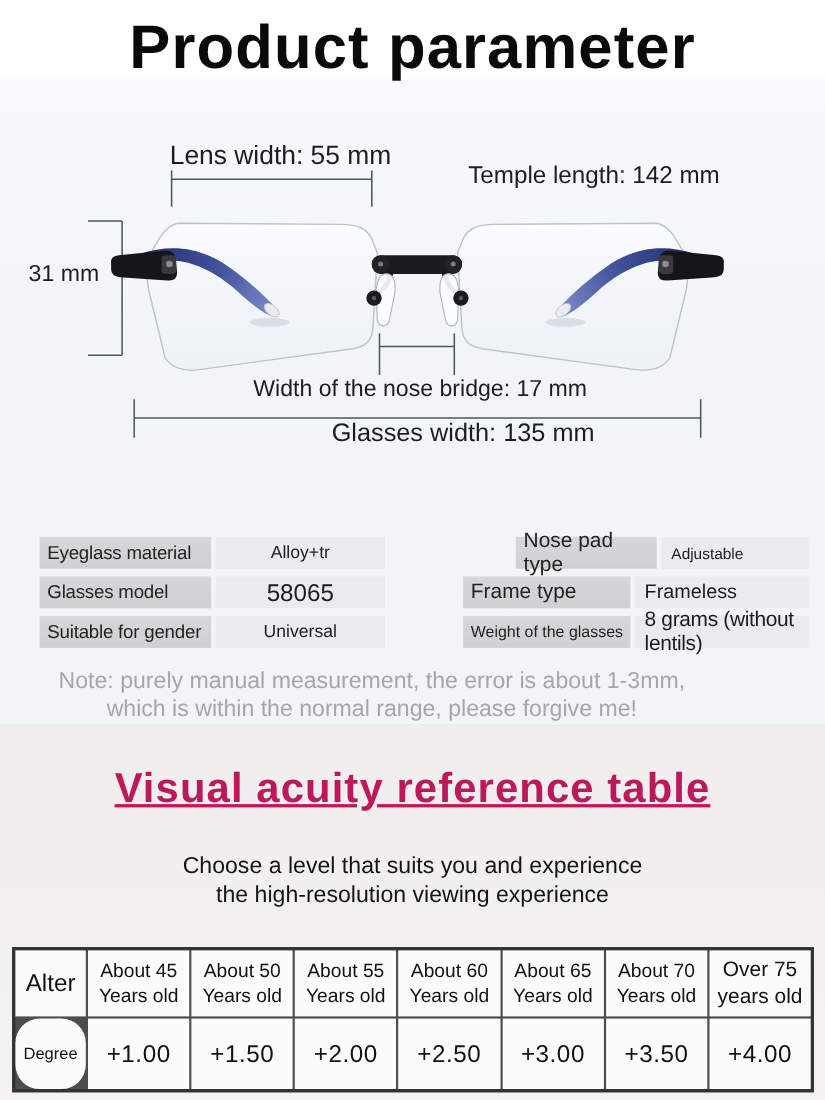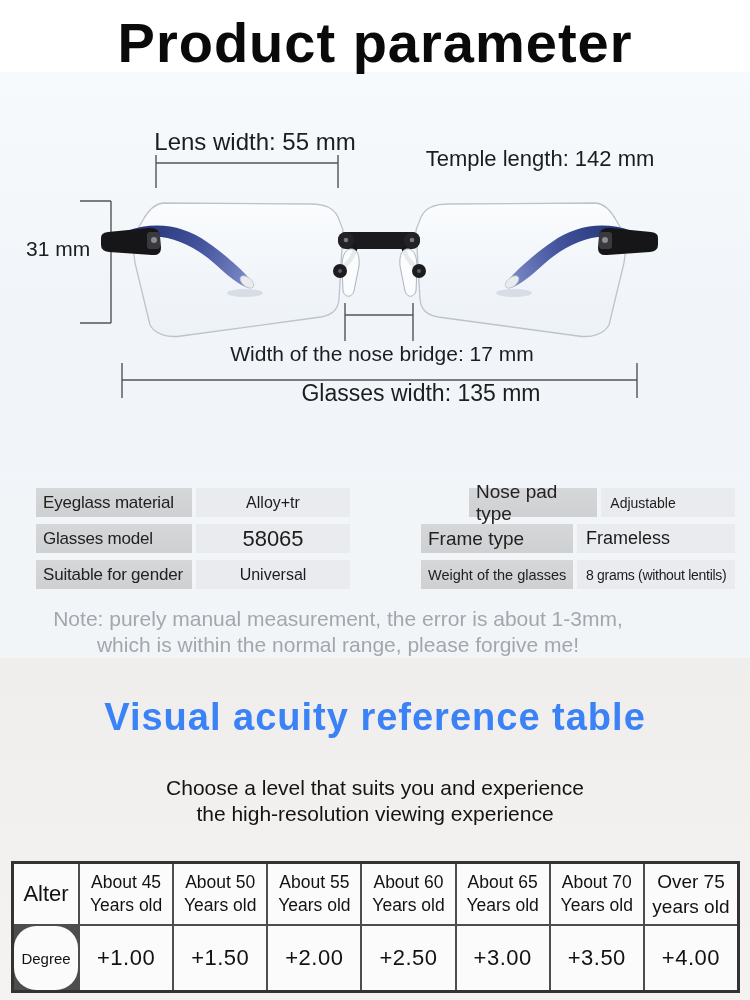--- a/index.html
+++ b/index.html
@@ -46,30 +46,30 @@
   .spec-left .spec-row:nth-child(1) .spec-value{font-size:16px;}
   .spec-left .spec-row:nth-child(2) .spec-value{font-size:22px;}
   .spec-left .spec-row:nth-child(3) .spec-value{font-size:16px;}
   .spec-right .spec-label{width:152px;}
   .spec-right .spec-value{width:158px;justify-content:flex-start;padding-left:9px;}
   .spec-right .spec-row:nth-child(1) .spec-label{font-size:19px;margin-left:48px;}
   .spec-right .spec-row:nth-child(2) .spec-label{font-size:19px;}
   .spec-right .spec-row:nth-child(3) .spec-label{font-size:14.5px;}
   .spec-right .spec-row:nth-child(1) .spec-value{font-size:14px;}
   .spec-right .spec-row:nth-child(2) .spec-value{font-size:18px;}
-  .spec-right .spec-row:nth-child(3) .spec-value{font-size:14px;letter-spacing:-0.3px;}
+  .spec-right .spec-row:nth-child(3) .spec-value{font-size:19px;letter-spacing:-0.3px;}
   
   .note{
     position:absolute;left:0;top:606px;width:676px;text-align:center;
     color:#a3a7ad;font-size:21px;line-height:26px;
   }
   
   .acuity-title{
     position:absolute;top:696px;left:0;width:750px;text-align:center;
-    font-size:38px;font-weight:700;color:#3b82f6;letter-spacing:1px;
+    font-size:38px;font-weight:700;color:#be185d;letter-spacing:1px;text-decoration:underline;
   }
   .acuity-sub{
     position:absolute;top:775px;left:0;width:750px;text-align:center;
     font-size:21px;line-height:26px;color:#141414;
   }
   .acuity-grid{
     position:absolute;left:11px;top:861px;width:723px;
     display:grid;grid-template-columns:64px repeat(7,1fr);
     grid-template-rows:60px 64px;gap:2px;
     background:#4d4d4d;border:3px solid #333333;

